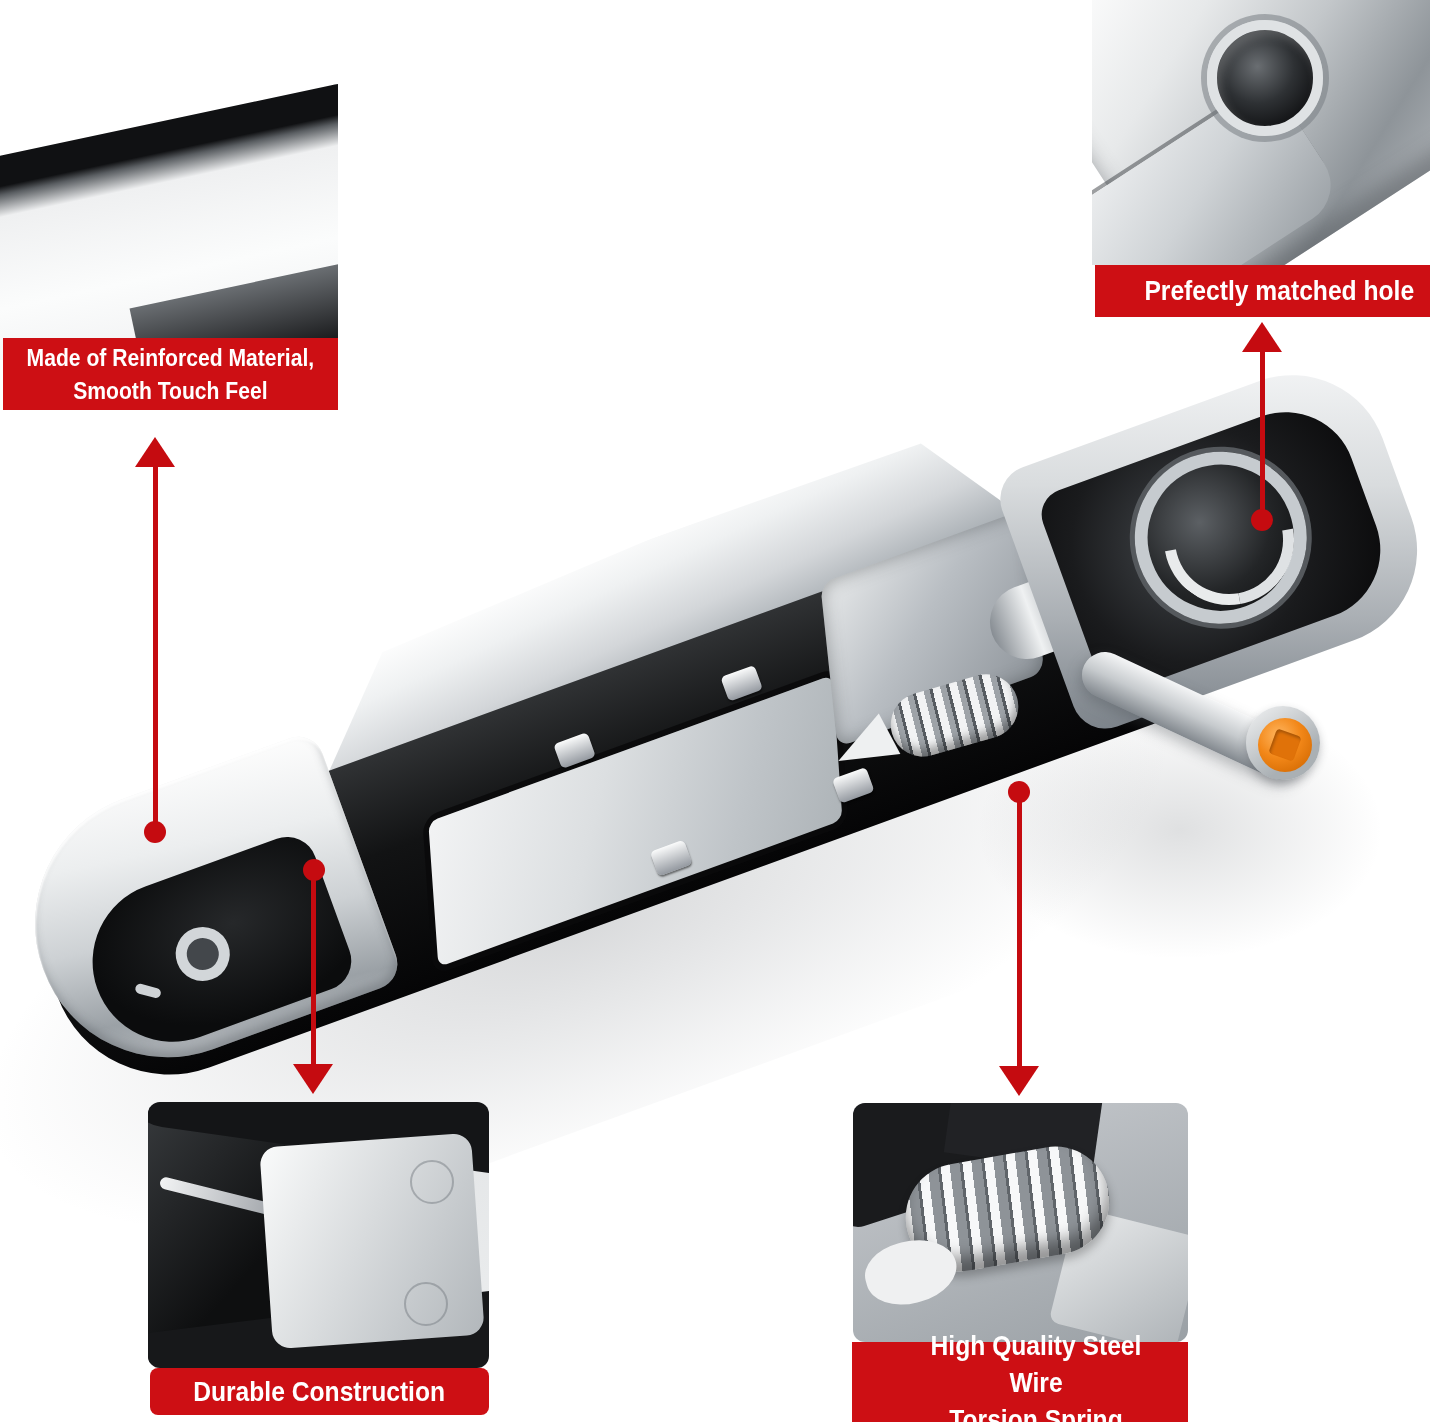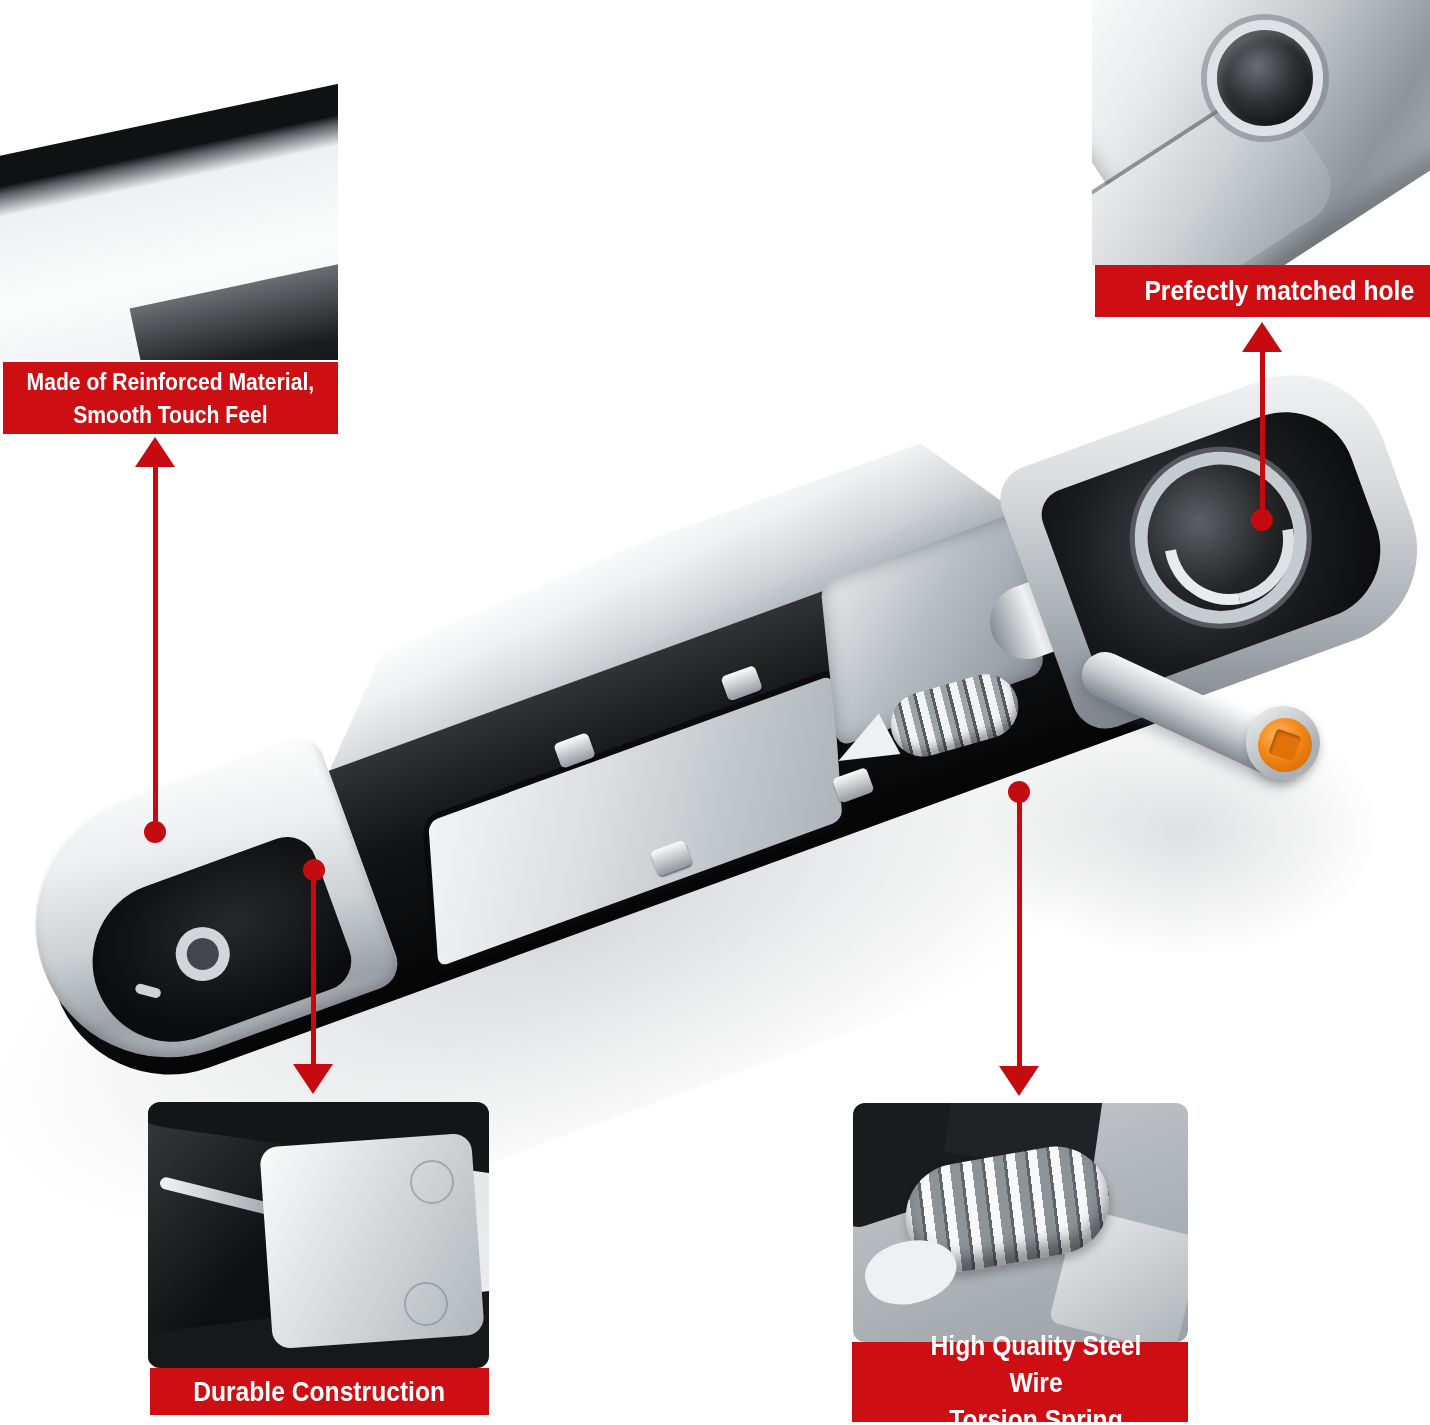--- a/index.html
+++ b/index.html
@@ -116,23 +116,23 @@
   .br-flag{left:12px;top:138px;width:92px;height:62px;border-radius:46% 54% 50% 50%;transform:rotate(-15deg);background:#eff0f1;}
   .br-block{left:208px;top:118px;width:130px;height:118px;border-radius:10px;transform:rotate(14deg);
     background:linear-gradient(135deg,#e8eaeb,#aeb3b7);}
   .br-rod{left:150px;top:120px;width:200px;height:10px;border-radius:5px;transform:rotate(18deg);
     background:linear-gradient(180deg,#f5f6f7,#7e848a);}
 
   
   .callout{position:absolute;z-index:6;background:var(--annotation-red);color:#fff;
     display:flex;align-items:center;justify-content:center;text-align:center;font-weight:bold;}
   .callout .t{white-space:pre-line;display:inline-block;transform:scaleX(0.88);}
-  .box-tl{left:3px;top:362px;width:335px;height:72px;font-size:24px;line-height:33px;}
+  .box-tl{left:3px;top:338px;width:335px;height:72px;font-size:24px;line-height:33px;}
   .box-tr{left:1095px;top:265px;width:369px;height:52px;font-size:28px;}
-  .box-bl{left:150px;top:1368px;width:339px;height:47px;font-size:28px;}
+  .box-bl{left:150px;top:1368px;width:339px;height:47px;font-size:28px;border-radius:8px;}
   .box-br{left:852px;top:1342px;width:336px;height:80px;font-size:28px;line-height:37px;padding-left:32px;}
 
   
   .aline{position:absolute;width:5px;background:var(--arrow-red);z-index:5;}
   .ahead{position:absolute;width:0;height:0;z-index:5;}
   .ahead.up{border-left:20px solid transparent;border-right:20px solid transparent;border-bottom:30px solid var(--arrow-red);}
   .ahead.down{border-left:20px solid transparent;border-right:20px solid transparent;border-top:30px solid var(--arrow-red);}
   .adot{position:absolute;width:22px;height:22px;border-radius:50%;background:var(--arrow-red);z-index:5;}
 </style>
 </head>

